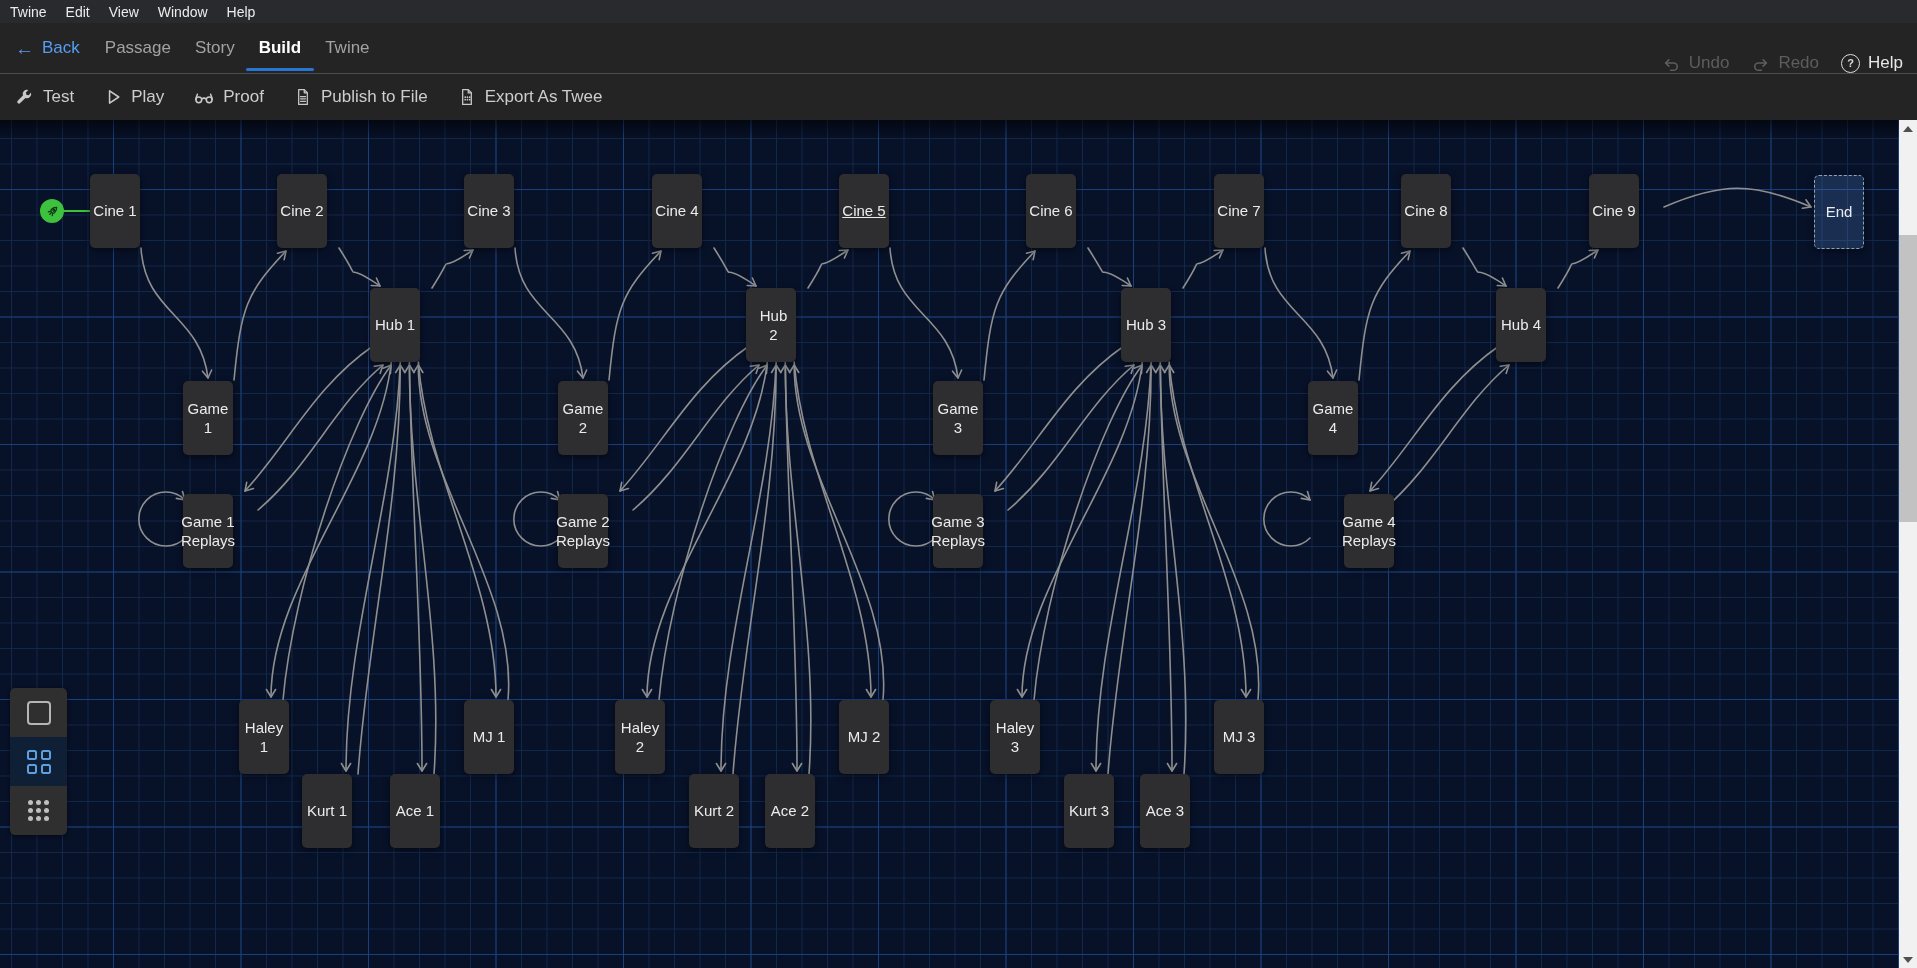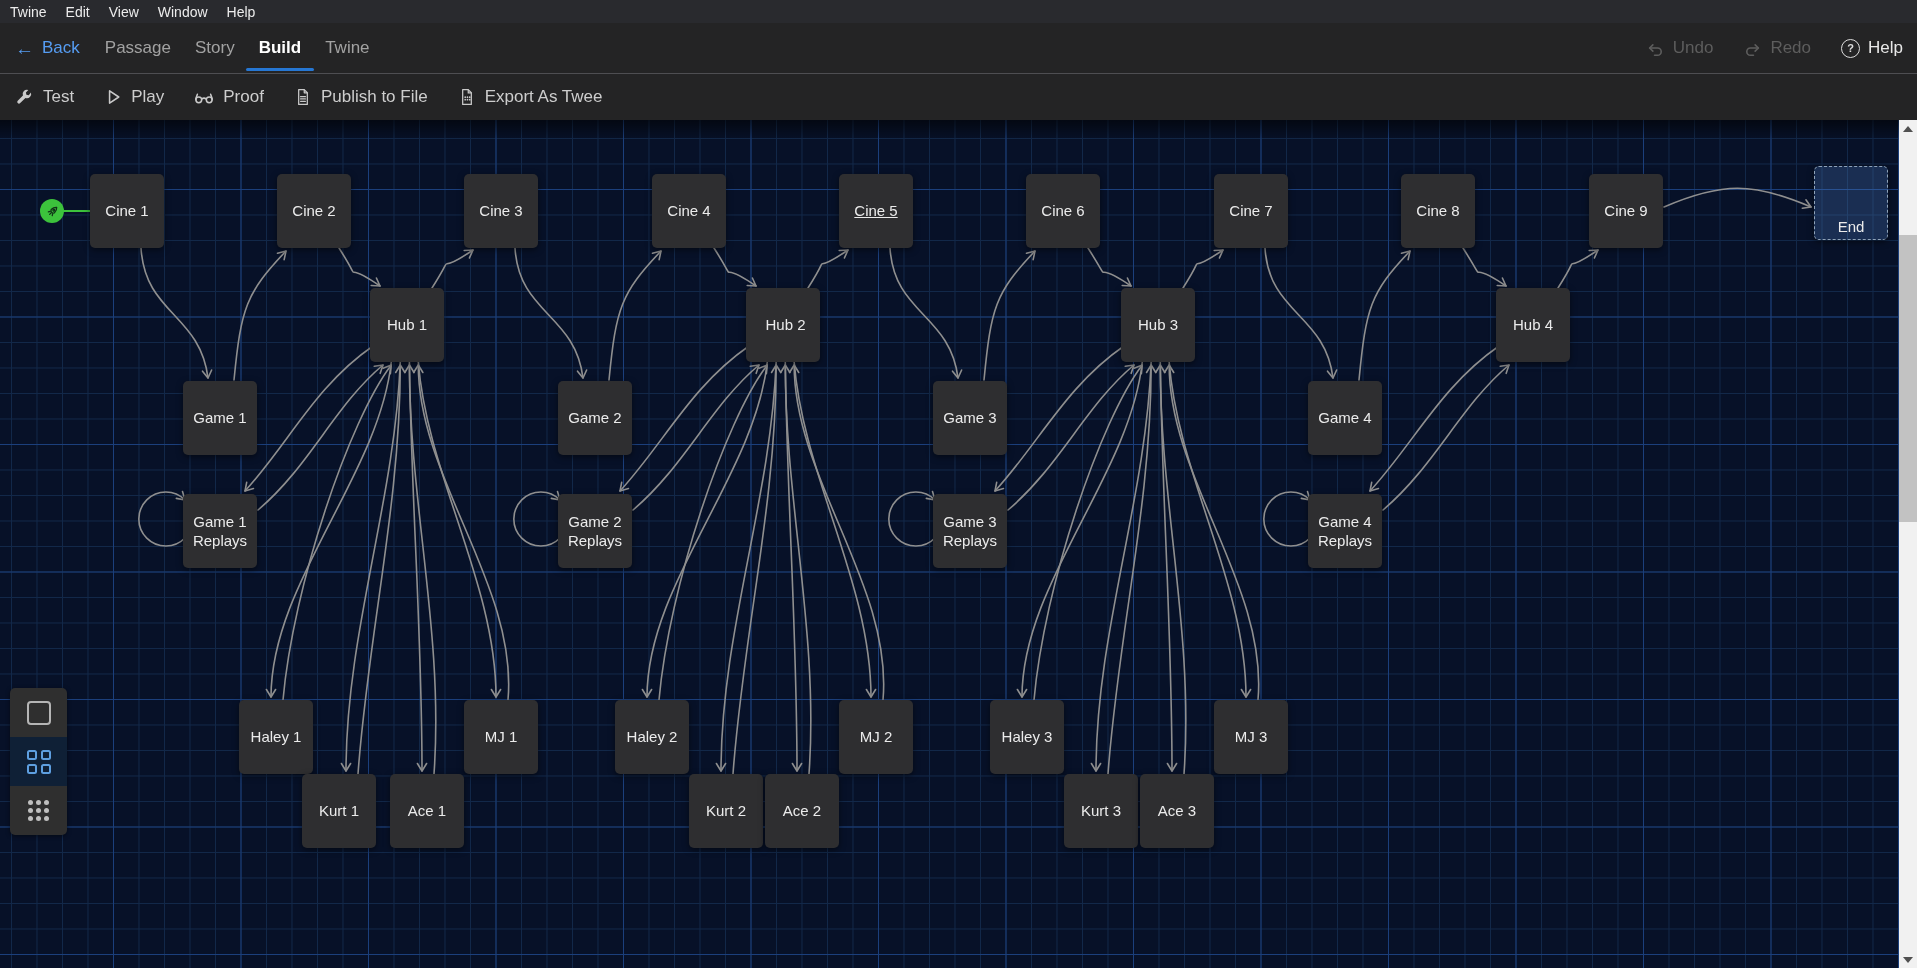--- a/index.html
+++ b/index.html
@@ -10,21 +10,21 @@
   .menubar span{color:#ececec;font-size:14px;}
   .navbar{position:absolute;left:0;top:23px;width:1917px;height:50px;background:#242425;
     border-bottom:1px solid #4e4e52;box-sizing:content-box;display:flex;align-items:center;}
   .back{display:flex;align-items:center;gap:8px;color:#569df3;font-size:17px;margin-left:15px;cursor:default;}
   .back .arr{font-size:19px;line-height:1;}
   .tabs{display:flex;align-items:center;gap:24px;margin-left:25px;height:100%;}
   .tab{color:#a2a2a2;font-size:17px;position:relative;height:100%;display:flex;align-items:center;}
   .tab.active{color:#ffffff;font-weight:bold;}
   .tab.active::after{content:"";position:absolute;left:-13px;right:-13px;bottom:2px;height:3px;
     background:#2677d3;border-radius:2px;}
-  .nav-right{position:absolute;right:14px;top:0;height:50px;display:flex;align-items:center;gap:30px;}
+  .nav-right{position:absolute;right:14px;top:0;height:50px;display:flex;align-items:flex-end;gap:22px;}
   .nav-btn{display:flex;align-items:center;gap:8px;font-size:17px;}
   .nav-btn.disabled{color:#5d5d5d;}
   .nav-btn.help{color:#e8e8e8;}
   .qmark{width:17px;height:17px;border:1.6px solid #dcdcdc;border-radius:50%;display:flex;
     align-items:center;justify-content:center;font-size:11px;font-weight:bold;color:#dcdcdc;}
   .actionbar{position:absolute;left:0;top:74px;width:1917px;height:46px;background:#242425;
     display:flex;align-items:center;padding-left:16px;gap:30px;box-sizing:border-box;}
   .act{display:flex;align-items:center;gap:9px;color:#cdcdcd;font-size:17px;}
   .act svg{display:block;}
   
@@ -32,21 +32,21 @@
     background-image:
       linear-gradient(to right,#1b3f7c 1px,transparent 1px),
       linear-gradient(to bottom,#1b3f7c 1px,transparent 1px),
       linear-gradient(to right,#122849 1px,transparent 1px),
       linear-gradient(to bottom,#122849 1px,transparent 1px);
     background-size:127.5px 127.5px,127.5px 127.5px,25.5px 25.5px,25.5px 25.5px;
     background-position:113px 69px,113px 69px,11px 18px,11px 18px;overflow:hidden;}
   .canvas::before{content:"";position:absolute;left:0;top:0;right:0;height:20px;
     background:linear-gradient(rgba(0,0,0,.55),rgba(0,0,0,0));pointer-events:none;z-index:5;}
   #graph{position:absolute;left:0;top:0;z-index:1;}
-  .node{position:absolute;width:74px;height:74px;background:#2e2e30;border-radius:5px;
+  .node{position:absolute;width:50px;height:74px;background:#2e2e30;border-radius:5px;
     box-shadow:0 2px 6px rgba(0,0,0,.5);display:flex;align-items:center;justify-content:center;
     color:#ebebeb;font-size:15px;line-height:1.3;text-align:center;z-index:2;
     box-sizing:border-box;padding:3px;cursor:default;}
   .node.selected{background:rgba(82,134,206,.25);border:1px dashed #8fa3b8;}
   .start-badge{position:absolute;width:24px;height:24px;border-radius:50%;background:#3cc23c;
     display:flex;align-items:center;justify-content:center;z-index:3;}
   
   .zoomctl{position:absolute;left:10px;top:688px;width:57px;background:#2f2f2f;border-radius:5px;
     overflow:hidden;z-index:6;box-shadow:0 1px 4px rgba(0,0,0,.5);}
   .zbtn{width:57px;height:49px;display:flex;align-items:center;justify-content:center;}
@@ -305,21 +305,21 @@
     </div>
     <div class="node" style="left: 1214px; top: 54px;">
       <span>Cine 7</span>
     </div>
     <div class="node" style="left: 1401px; top: 54px;">
       <span>Cine 8</span>
     </div>
     <div class="node" style="left: 1589px; top: 54px;">
       <span>Cine 9</span>
     </div>
-    <div class="node selected" style="left: 1814px; top: 46px; align-items: flex-end;">
+    <div class="node selected" style="left: 1814px; top: 55px;">
       <span>End</span>
     </div>
     <div class="node" style="left: 370px; top: 168px; text-align: center;">
       <span>Hub 1</span>
     </div>
     <div class="node" style="left: 746px; top: 168px; padding-left: 8px;">
       <span>Hub 2</span>
     </div>
     <div class="node" style="left: 1121px; top: 168px;">
       <span>Hub 3</span>
@@ -341,21 +341,21 @@
     </div>
     <div class="node" style="left: 183px; top: 374px;">
       <span>Game 1 Replays</span>
     </div>
     <div class="node" style="left: 558px; top: 374px;">
       <span>Game 2 Replays</span>
     </div>
     <div class="node" style="left: 933px; top: 374px;">
       <span>Game 3 Replays</span>
     </div>
-    <div class="node" style="left: 1308px; top: 374px;">
+    <div class="node" style="left: 1344px; top: 374px;">
       <span>Game 4 Replays</span>
     </div>
     <div class="node" style="left: 239px; top: 580px;">
       <span>Haley 1</span>
     </div>
     <div class="node" style="left: 615px; top: 580px;">
       <span>Haley 2</span>
     </div>
     <div class="node" style="left: 990px; top: 580px;">
       <span>Haley 3</span>

